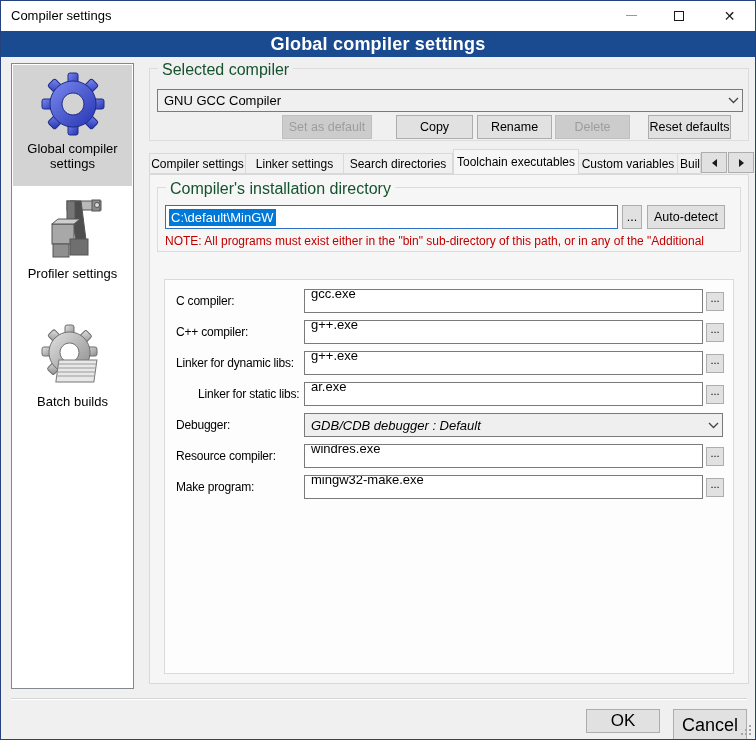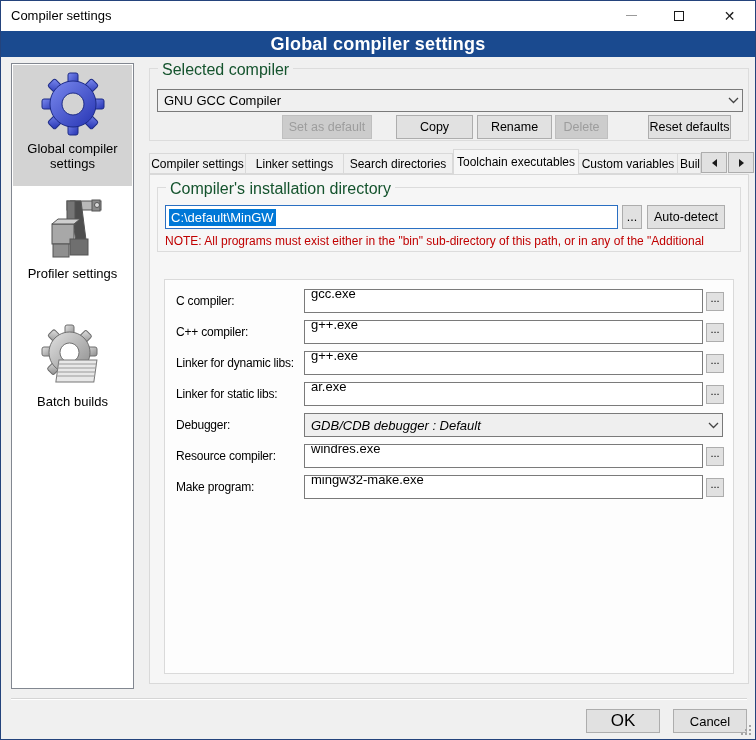--- a/index.html
+++ b/index.html
@@ -169,21 +169,21 @@
     </div>
     <div class="btn disabled" style="left:132px; top:46px; width:90px; height:24px;">
       <span>Set as default</span>
     </div>
     <div class="btn" style="left:246px; top:46px; width:77px; height:24px;">
       <span>Copy</span>
     </div>
     <div class="btn" style="left:327px; top:46px; width:75px; height:24px;">
       <span>Rename</span>
     </div>
-    <div class="btn disabled" style="left:405px; top:46px; width:53px; height:24px;">
+    <div class="btn disabled" style="left:405px; top:46px; width:75px; height:24px;">
       <span>Delete</span>
     </div>
     <div class="btn" style="left:498px; top:46px; width:83px; height:24px;">
       <span>Reset defaults</span>
     </div>
   </div>
 
   <div class="tab-row" style="left:148px; top:152px;">
     <div class="tab" style="width:97px;">Compiler settings</div>
     <div class="tab" style="width:98px;">Linker settings</div>
@@ -229,21 +229,21 @@
   <div class="dots-btn" style="top:322px;">
     <span>...</span>
   </div>
 
   <span class="row-label" style="top:355px;">Linker for dynamic libs:</span>
   <input class="txt" style="left: 303px; top: 350px; width: 399px; height: 24px;" readonly="" value="g++.exe">
   <div class="dots-btn" style="top:353px;">
     <span>...</span>
   </div>
 
-  <span class="row-label" style="top:386px;">Linker for static libs:</span>
+  <span class="row-label" style="top:386px;margin-left:22px;">Linker for static libs:</span>
   <input class="txt" style="left: 303px; top: 381px; width: 399px; height: 24px;" readonly="" value="ar.exe">
   <div class="dots-btn" style="top:384px;">
     <span>...</span>
   </div>
 
   <span class="row-label" style="top:417px;">Debugger:</span>
   <div class="combo" style="left:303px; top:412px; width:419px; height:24px; background:#efefef;font-style:italic;">
     <span class="combo-text">GDB/CDB debugger : Default</span>
     <span class="combo-arrow">
       <svg width="11" height="7">
@@ -261,21 +261,21 @@
   <span class="row-label" style="top:479px;">Make program:</span>
   <input class="txt" style="left: 303px; top: 474px; width: 399px; height: 24px;" readonly="" value="mingw32-make.exe">
   <div class="dots-btn" style="top:477px;">
     <span>...</span>
   </div>
 
   <div id="footer-sep"></div>
   <div class="btn" style="left:585px; top:708px; width:74px; height:24px; font-size:17px;">
     <span>OK</span>
   </div>
-  <div class="btn" style="left:672px; top:708px; width:74px; height:24px; font-size:13px;">
+  <div class="btn" style="left:672px; top:708px; width:74px; height:32px; font-size:18px;">
     <span>Cancel</span>
   </div>
   <svg id="grip" width="12" height="12">
     <g fill="#a5a5a5">
       <rect x="9" y="1" width="2" height="2"></rect>
         <rect x="5" y="5" width="2" height="2"></rect>
       <rect x="9" y="5" width="2" height="2"></rect>
         <rect x="1" y="9" width="2" height="2"></rect>
       <rect x="5" y="9" width="2" height="2"></rect>
         <rect x="9" y="9" width="2" height="2"></rect>

